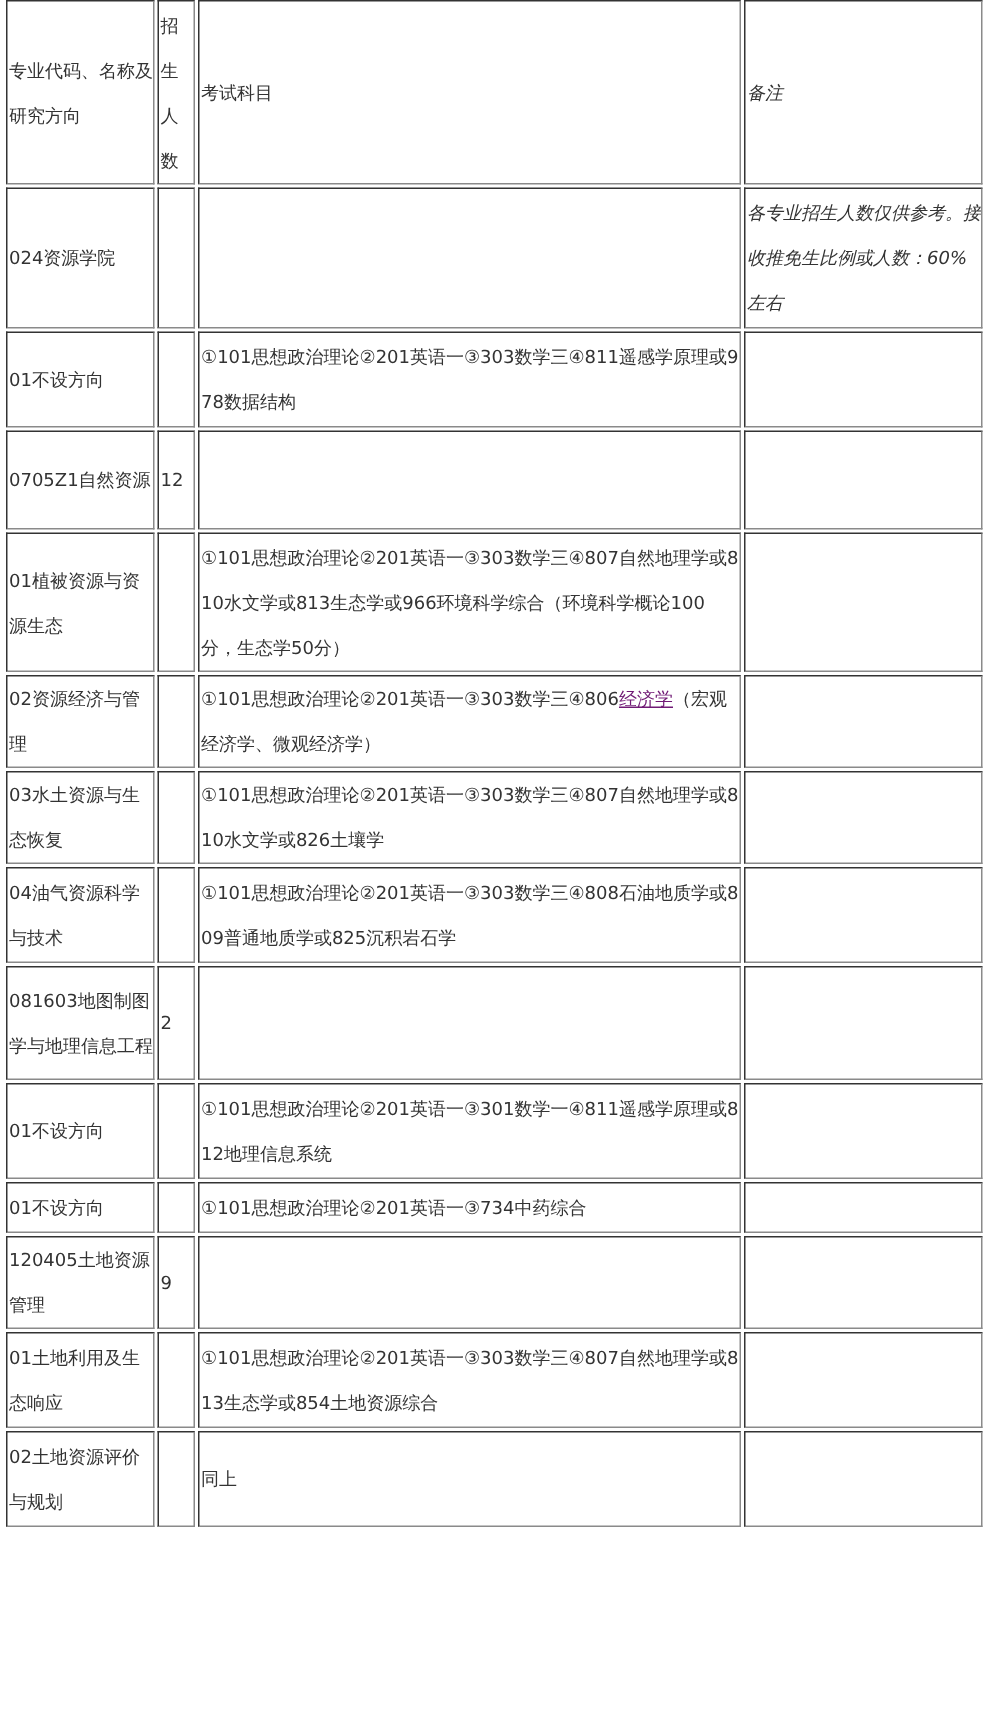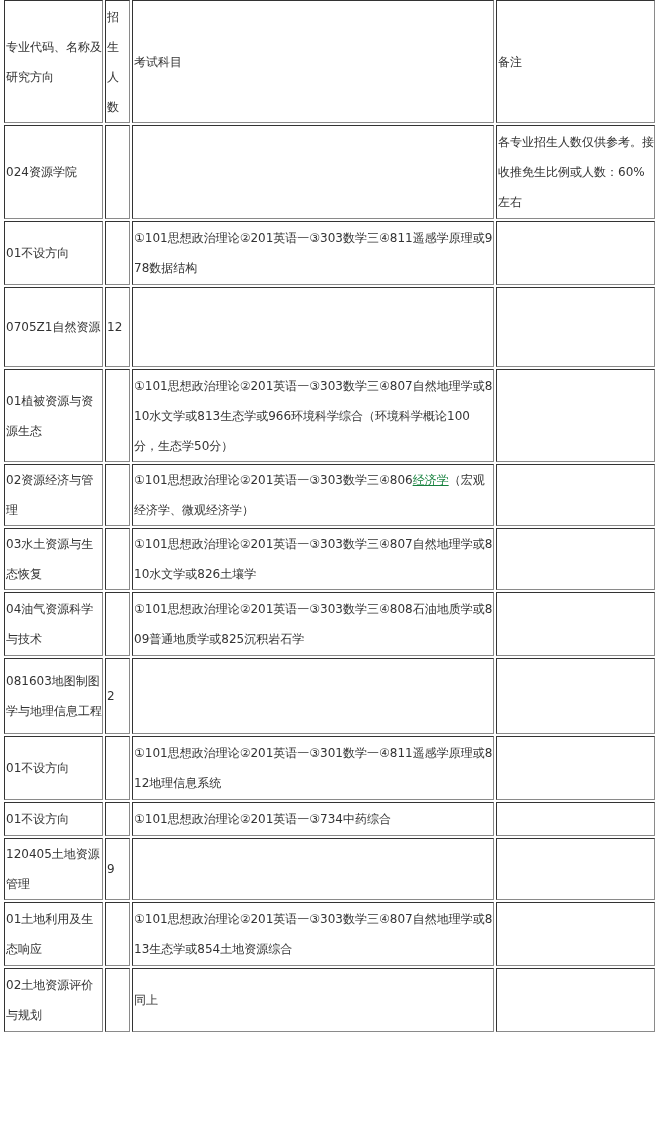--- a/index.html
+++ b/index.html
@@ -32,27 +32,27 @@
       padding: 0 0 0 1px;
       vertical-align: middle;
       line-height: 30px;
       font-size: 12px;
       word-break: break-all;
       overflow: hidden;
     }
     td.col-major { width: 96px; margin-left: 30px; }
     td.col-count { width: 22px; }
     td.col-subjects { width: 359px; }
-    td.col-notes { width: 156px; }
+    td.col-notes { width: 156px; font-style: italic; }
     .indent1 { padding-left: 13px; }
     .indent2 { padding-left: 25px; }
     .count-text { font-size: 11px; }
     .vert-head { line-height: 30px; }
     a.subject-link {
-      color: #15803d;
+      color: #701a75;
     }
   </style>
 </head>
 <body>
 
 <table class="admissions">
   <tbody>
       <tr style="height:123px">
     <td class="col-major">专业代码、名称及研究方向</td>
     <td class="col-count vert-head">
@@ -73,21 +73,21 @@
   </tr>
 
 
   <tr style="height:64px">
     <td class="col-major indent2">01不设方向</td>
     <td class="col-count count-text"></td>
     <td class="col-subjects">①101思想政治理论②201英语一③303数学三④811遥感学原理或978数据结构</td>
     <td class="col-notes"></td>
   </tr>
 
-  <tr style="height:80px">
+  <tr style="height:66px">
     <td class="col-major indent1">0705Z1自然资源</td>
     <td class="col-count count-text">12</td>
     <td class="col-subjects"></td>
     <td class="col-notes"></td>
   </tr>
 
   <tr style="height:93px">
     <td class="col-major indent2">01植被资源与资源生态</td>
     <td class="col-count count-text"></td>
     <td class="col-subjects">①101思想政治理论②201英语一③303数学三④807自然地理学或810水文学或813生态学或966环境科学综合（环境科学概论100分，生态学50分）</td>

